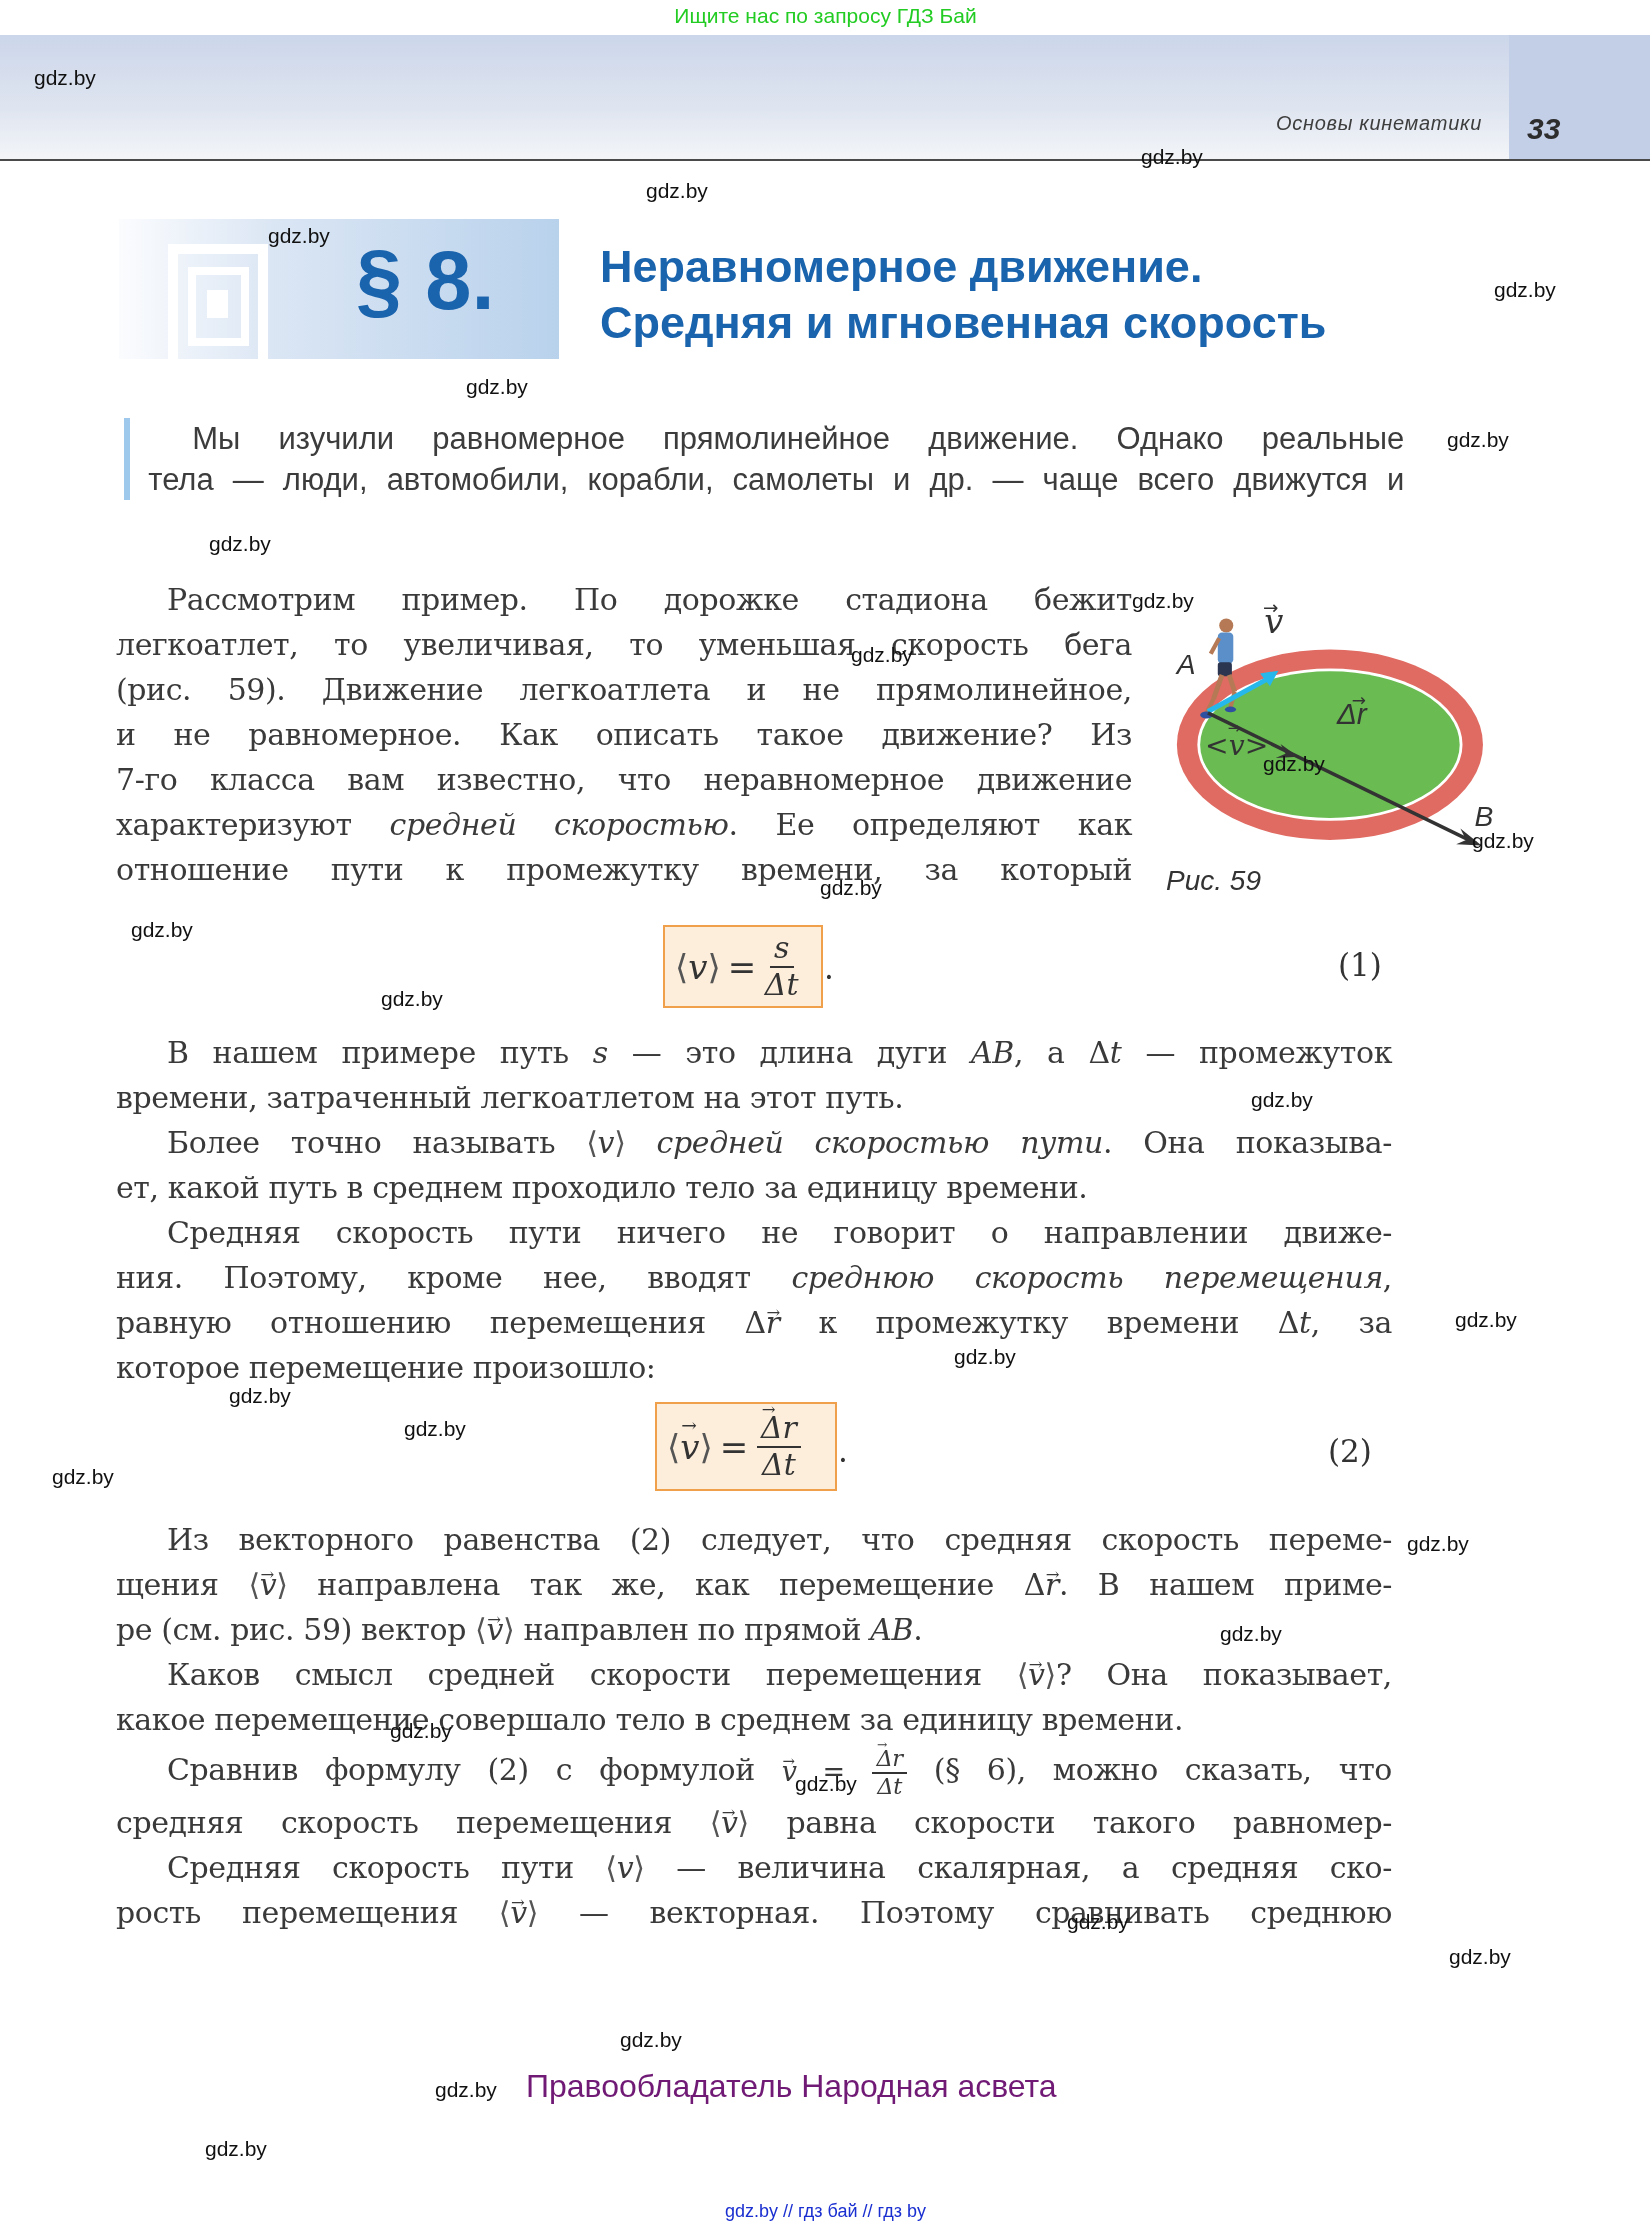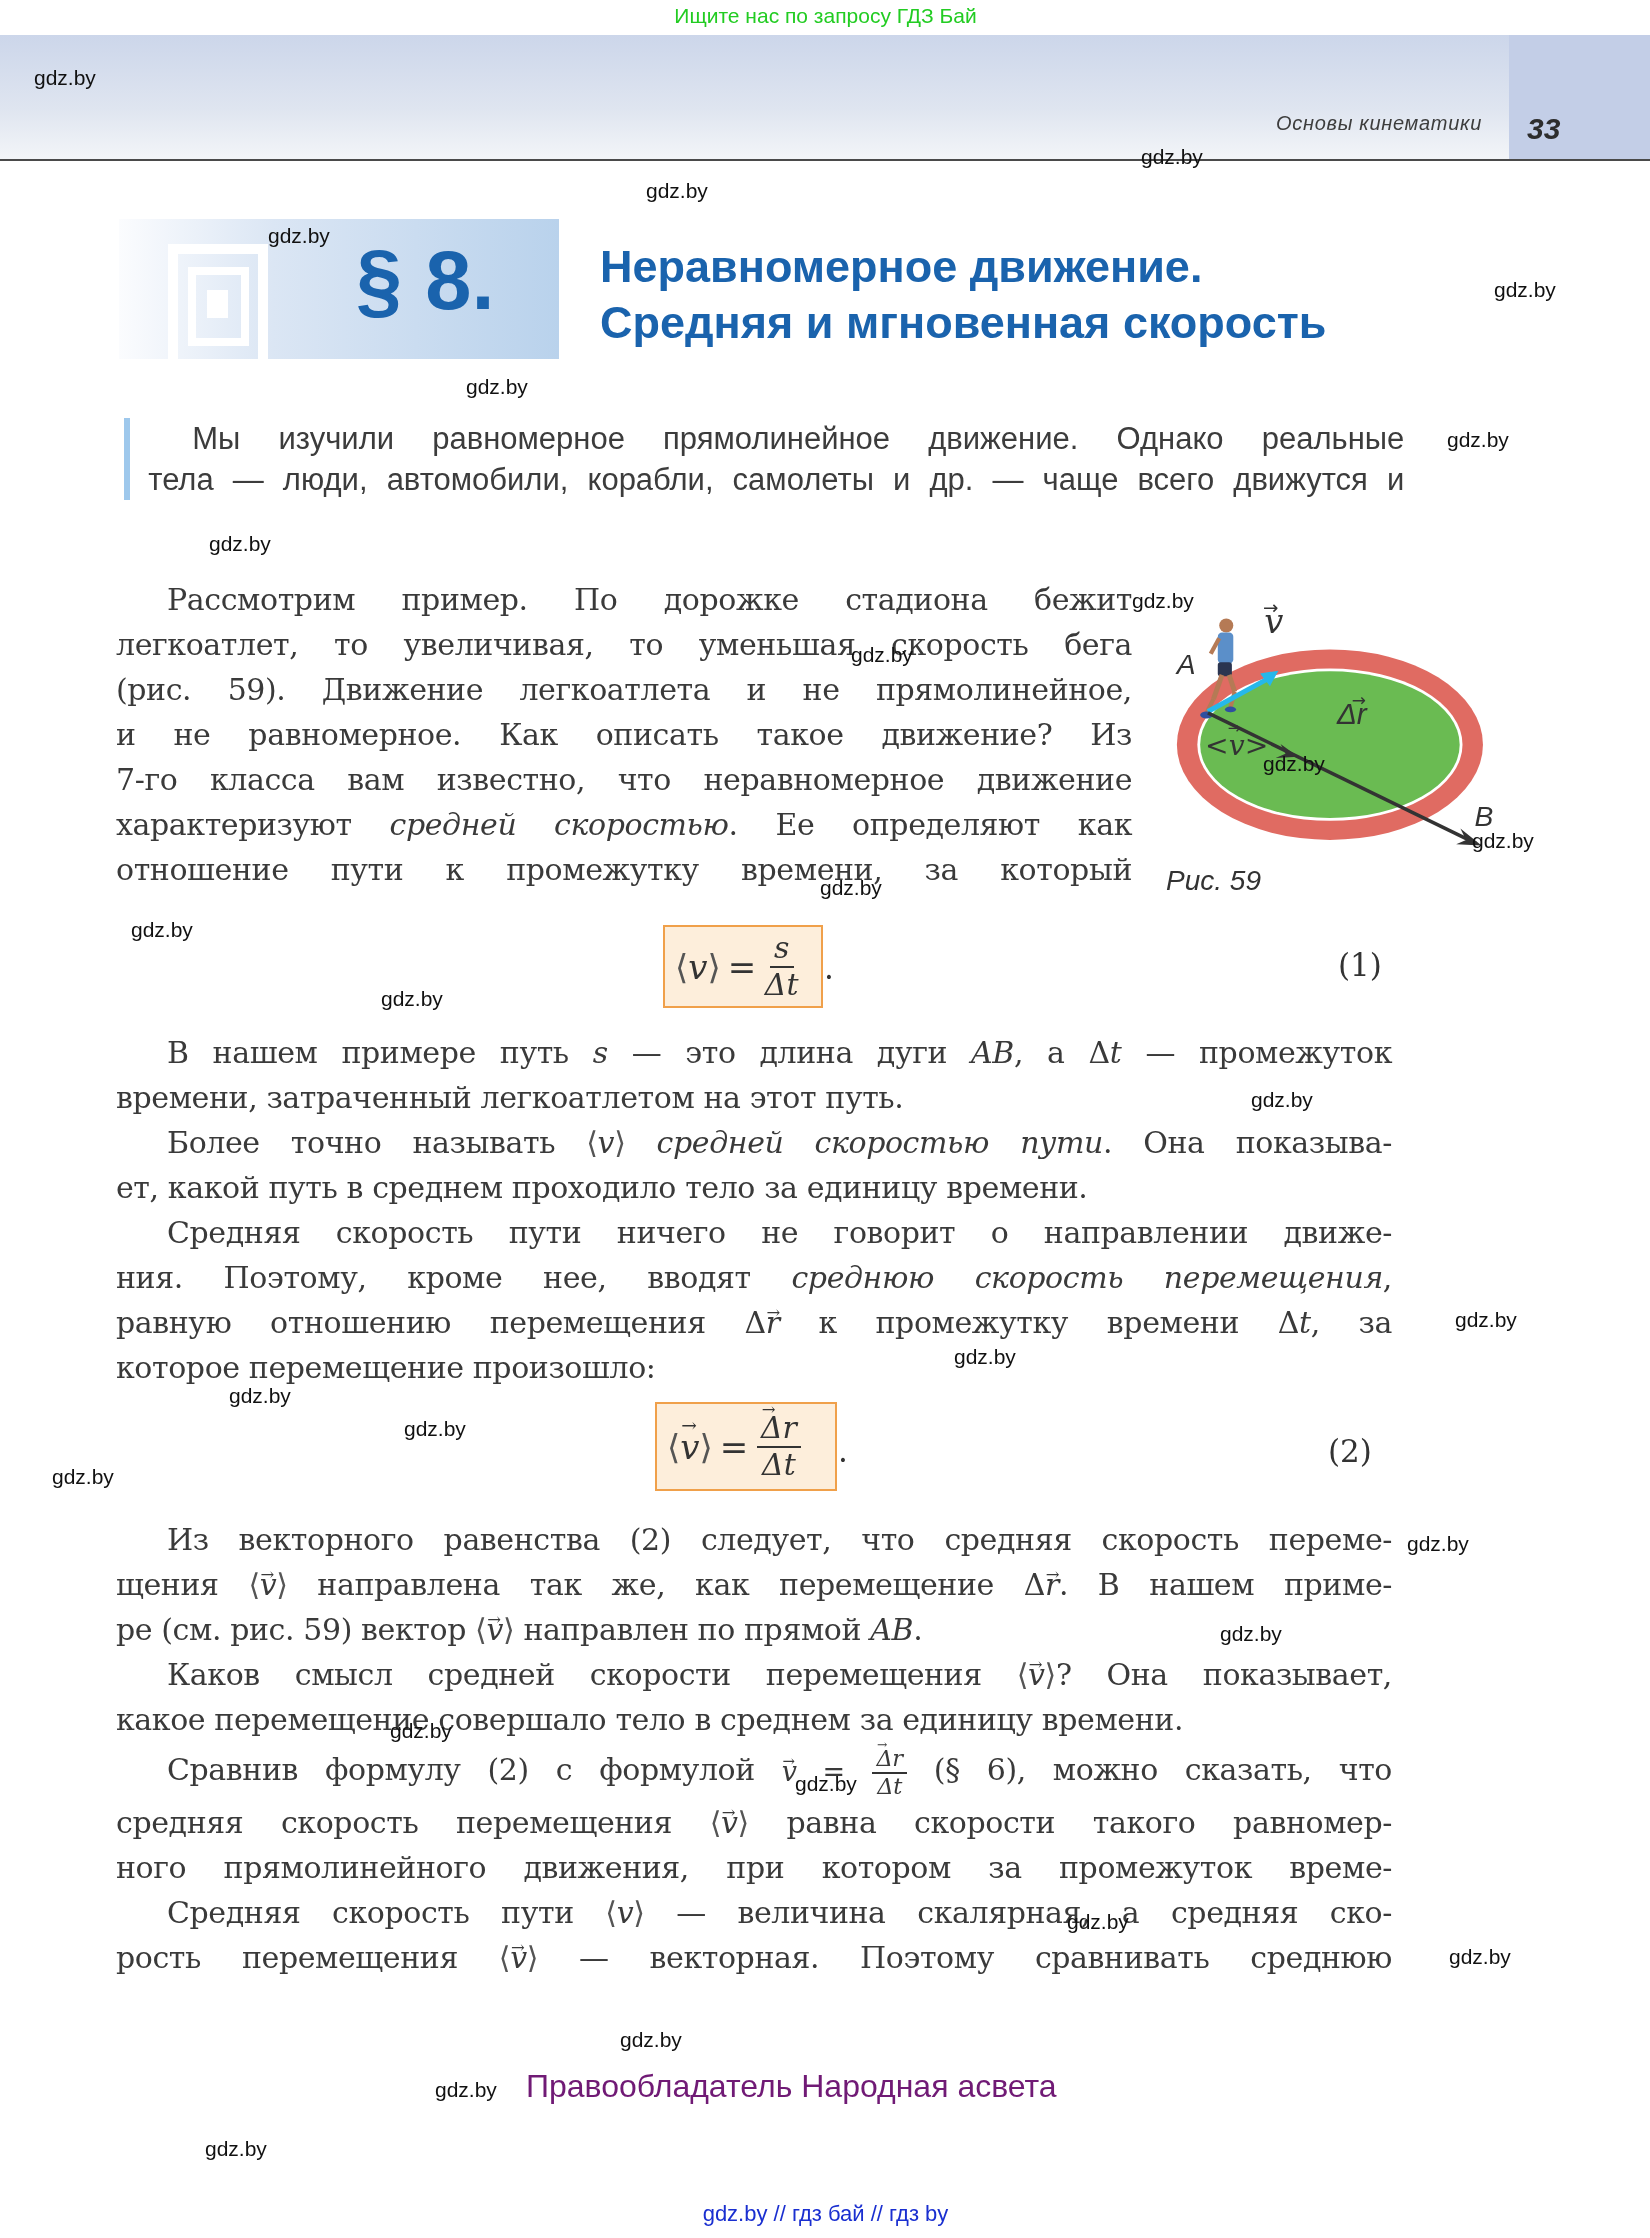--- a/index.html
+++ b/index.html
@@ -60,21 +60,21 @@
     background:#fdeedb; border:2.8px solid #f0a04a; display:flex; align-items:center;
     font-family:"DejaVu Serif", serif; font-size:34px; color:#333; padding:0 10px; box-sizing:border-box;
   }
   .frac { display:inline-flex; flex-direction:column; align-items:center; margin-left:8.5px; font-size:30px; }
   .frac .num { border-bottom:2.1px solid #333; padding:0 4.2px; line-height:1.15; }
   .frac .den { line-height:1.15; }
   .eqnum { font-family:"DejaVu Serif", serif; font-size:31px; color:#333; }
   .wm { font-family:"Liberation Sans", sans-serif; font-size:21px; color:#111; position:absolute; }
   .caption { left:1166px; top:865px; font-family:"Liberation Sans", sans-serif; font-style:italic; font-size:28px; color:#333; }
   .rights { left:526px; top:2068px; font-family:"Liberation Sans", sans-serif; font-size:32px; color:#701a75; }
-  .footer { left:0; top:2201px; width:1651px; text-align:center; font-family:"Liberation Sans", sans-serif; font-size:22px; color:#1a2fd0; }
+  .footer { left:0; top:2201px; width:1651px; text-align:center; font-family:"Liberation Sans", sans-serif; font-size:18px; color:#1a2fd0; }
 </style>
 </head>
 <body>
 
 <div class="abs topbanner">Ищите нас по запросу ГДЗ Бай</div>
 
 <div class="abs header"></div>
 <div class="abs pagebox"></div>
 <div class="abs chapter">Основы кинематики</div>
 <div class="abs pagenum">33</div>
@@ -179,21 +179,20 @@
   <div style="text-align-last:justify;"><span class="ind"></span><span>Из векторного равенства (2) следует, что средняя скорость переме-</span></div>
   <div style="text-align-last:justify;"><span>щения </span><span class="ang">⟨</span><span class="vec">v</span><span class="ang">⟩</span><span> направлена так же, как перемещение Δ</span><span class="vec">r</span><span>. В нашем приме-</span></div>
   <div><span>ре (см. рис. 59) вектор </span><span class="ang">⟨</span><span class="vec">v</span><span class="ang">⟩</span><span> направлен по прямой </span><i>AB</i><span>.</span></div>
   <div style="text-align-last:justify;"><span class="ind"></span><span>Каков смысл средней скорости перемещения </span><span class="ang">⟨</span><span class="vec">v</span><span class="ang">⟩</span><span>? Она показывает,</span></div>
   <div>какое перемещение совершало тело в среднем за единицу времени.</div>
   <div style="text-align-last:justify; margin-top:4.2px;"><span class="ind"></span><span>Сравнив формулу (2) с формулой </span><span style="font-size:27px;"><span class="vec">v</span> = <span class="frac" style="vertical-align:middle; font-size:22.6px; margin-left:1.4px;">
           <span class="num"><span class="vec">Δr</span></span>
           <i class="den">Δt</i>
         </span></span><span> (§ 6), можно сказать, что</span></div>
   <div style="text-align-last:justify;"><span>средняя скорость перемещения </span><span class="ang">⟨</span><span class="vec">v</span><span class="ang">⟩</span><span> равна скорости такого равномер-</span></div>
-  <div style="text-align-last:justify;">ного прямолинейного движения, при котором за промежуток време-</div>
   <div style="text-align-last:justify;"><span class="ind"></span><span>Средняя скорость пути </span><span class="ang">⟨</span><i>v</i><span class="ang">⟩</span><span> — величина скалярная, а средняя ско-</span></div>
   <div style="text-align-last:justify;"><span>рость перемещения </span><span class="ang">⟨</span><span class="vec">v</span><span class="ang">⟩</span><span> — векторная. Поэтому сравнивать среднюю</span></div>
 </div>
 
 <div class="abs rights">Правообладатель Народная асвета</div>
 <div class="abs footer">gdz.by  //  гдз бай  //  гдз by</div>
 
 <div id="wm-layer">
     <div class="wm" style="left: 34px; top: 66px;">gdz.by</div>
     <div class="wm" style="left: 1141px; top: 145px;">gdz.by</div>

